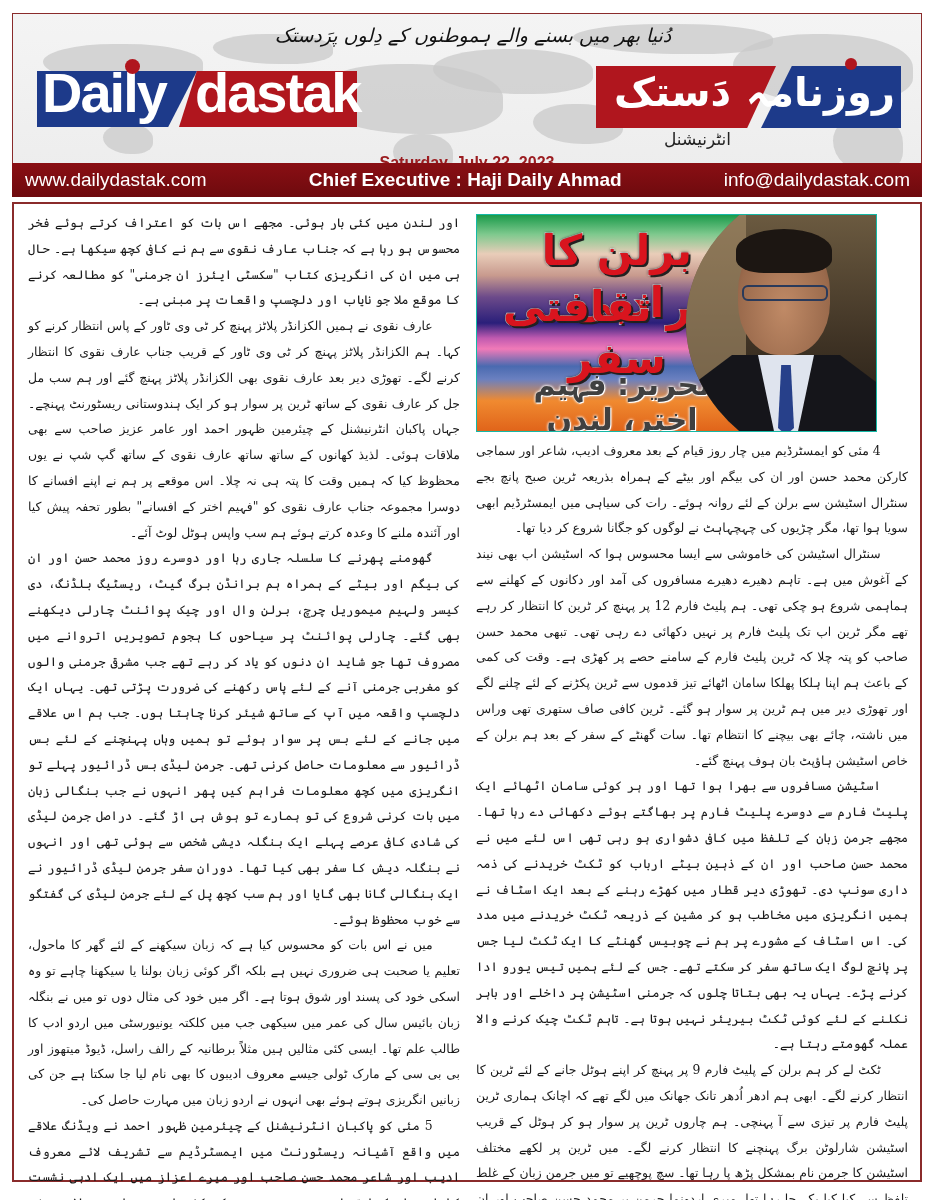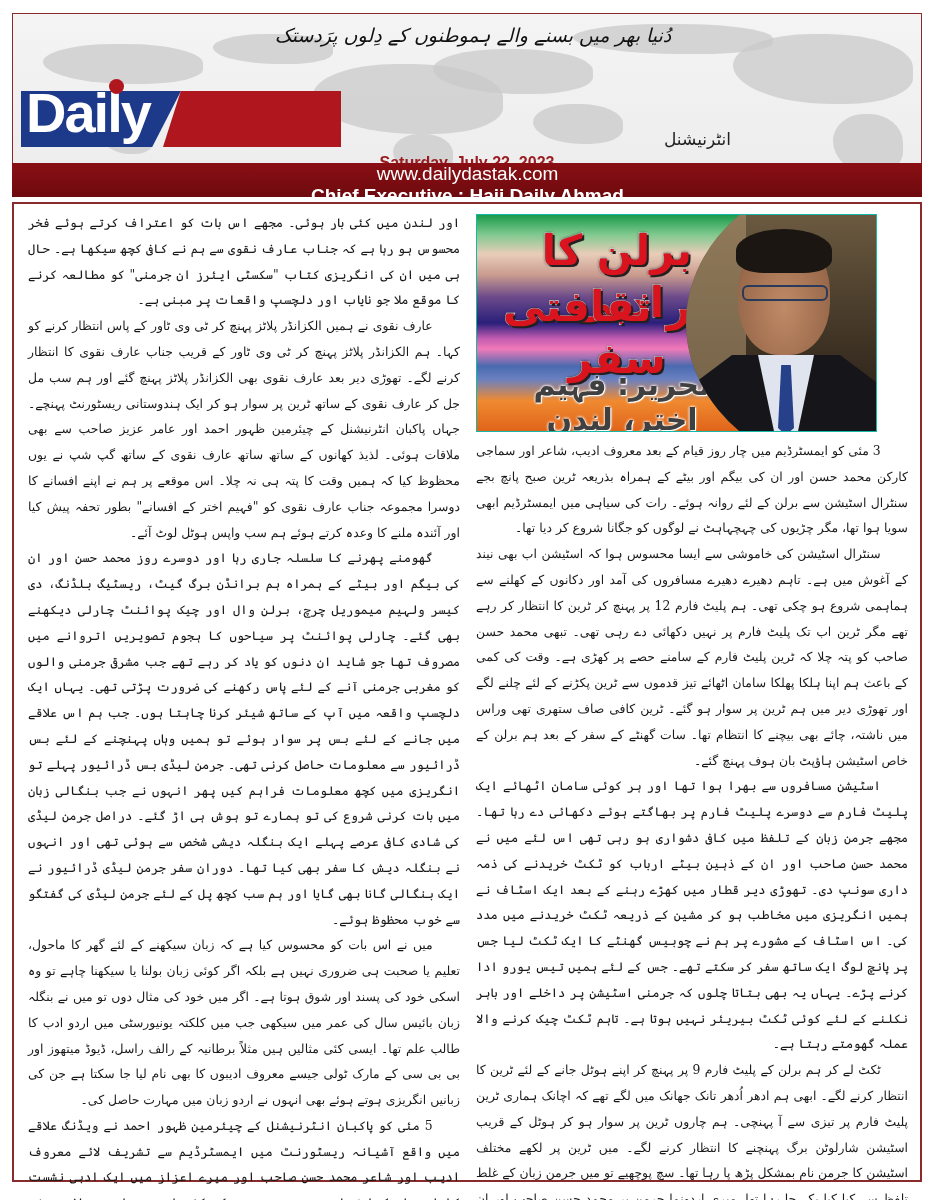--- a/index.html
+++ b/index.html
@@ -14,21 +14,21 @@
     overflow: hidden;
   }
   .map { position: absolute; inset: 0; }
   .map span { position: absolute; background: #c9c9c9; border-radius: 48% 52% 40% 60%; opacity: .75; }
   .tagline {
     position: absolute; top: 10px; left: 12px; right: 0; text-align: center;
     font-family: "DejaVu Serif", serif; font-size: 19px; font-style: italic; color: #111;
     direction: rtl;
   }
   
-  .logo-en { position: absolute; left: 8px; top: 45px; height: 68px; width: 320px; margin-top: 20px; }
+  .logo-en { position: absolute; left: 24px; top: 45px; height: 68px; width: 320px; }
   .logo-en .blue {
     position: absolute; left: 0; top: 12px; width: 160px; height: 56px; background: #1d3a8a;
     clip-path: polygon(0 0, 100% 0, 82% 100%, 0 100%);
   }
   .logo-en .red {
     position: absolute; left: 142px; top: 12px; width: 178px; height: 56px; background: #b0161e;
     clip-path: polygon(10% 0, 100% 0, 100% 100%, 0 100%);
   }
   .logo-en .w-daily {
     position: absolute; left: 5px; top: 6px; font-family: "Liberation Sans", sans-serif;
@@ -68,21 +68,21 @@
   }
   .date {
     position: absolute; left: 0; right: 0; top: 140px; text-align: center;
     font-family: "Liberation Sans", sans-serif; font-weight: bold; font-size: 16px; color: #9b1c20;
   }
   
   .infobar {
     position: absolute; left: 12px; top: 163px; width: 910px; height: 34px;
     background: linear-gradient(180deg, #8a0f14 0%, #6e0a0e 100%);
     display: flex; align-items: center; justify-content: space-between; padding: 0 12px 0 13px;
-    color: #fff; font-family: "Liberation Sans", sans-serif; font-size: 19px; flex-direction: column;
+    color: #fff; font-family: "Liberation Sans", sans-serif; font-size: 19px;
   }
   .infobar .ce { font-weight: bold; }
 
   
   .frame {
     position: absolute; left: 12px; top: 202px; width: 910px; height: 980px;
     border: 2px solid #8a2b2b; background: #fff;
   }
   .col {
     position: absolute; direction: rtl; text-align: justify;
@@ -153,23 +153,31 @@
     <span style="left:380px;top:120px;width:60px;height:40px;"></span>
   </div>
 
   <div class="tagline">دُنیا بھر میں بسنے والے ہموطنوں کے دِلوں پرَدستک</div>
 
   <div class="logo-en">
     <div class="blue"></div>
     <div class="red"></div>
     <div class="w-daily">Daily</div>
     <div class="dot"></div>
+    <div class="w-dastak">dastak</div>
   </div>
   <div class="intl-en">INTERNATIONAL</div>
 
+  <div class="logo-ur">
+    <div class="red"></div>
+    <div class="blue"></div>
+    <div class="w-dastak">دَستک</div>
+    <div class="w-roznama">روزنامہ</div>
+    <div class="dot"></div>
+  </div>
   <div class="intl-ur">انٹرنیشنل</div>
 
   <div class="date">Saturday, July 22, 2023</div>
 </div>
 
 <div class="infobar">
   <span>www.dailydastak.com</span>
   <span class="ce">Chief Executive : Haji Daily Ahmad</span>
   <span>info@dailydastak.com</span>
 </div>
@@ -186,21 +194,21 @@
       <div class="suit"></div>
       <div class="shirt"></div>
       <div class="tie"></div>
       <div class="head"></div>
       <div class="hair"></div>
       <div class="glasses"></div>
     </div>
   </div>
 
   <div class="col col-right">
-    <p>3 مئی کو ایمسٹرڈیم میں چار روز قیام کے بعد معروف ادیب، شاعر اور سماجی کارکن محمد حسن اور ان کی بیگم اور بیٹے کے ہمراہ بذریعہ ٹرین صبح پانچ بجے سنٹرال اسٹیشن سے برلن کے لئے روانہ ہوئے۔ رات کی سیاہی میں ایمسٹرڈیم ابھی سویا ہوا تھا، مگر چڑیوں کی چہچہاہٹ نے لوگوں کو جگانا شروع کر دیا تھا۔</p>
+    <p>4 مئی کو ایمسٹرڈیم میں چار روز قیام کے بعد معروف ادیب، شاعر اور سماجی کارکن محمد حسن اور ان کی بیگم اور بیٹے کے ہمراہ بذریعہ ٹرین صبح پانچ بجے سنٹرال اسٹیشن سے برلن کے لئے روانہ ہوئے۔ رات کی سیاہی میں ایمسٹرڈیم ابھی سویا ہوا تھا، مگر چڑیوں کی چہچہاہٹ نے لوگوں کو جگانا شروع کر دیا تھا۔</p>
     <p>سنٹرال اسٹیشن کی خاموشی سے ایسا محسوس ہوا کہ اسٹیشن اب بھی نیند کے آغوش میں ہے۔ تاہم دھیرے دھیرے مسافروں کی آمد اور دکانوں کے کھلنے سے ہماہمی شروع ہو چکی تھی۔ ہم پلیٹ فارم 12 پر پہنچ کر ٹرین کا انتظار کر رہے تھے مگر ٹرین اب تک پلیٹ فارم پر نہیں دکھائی دے رہی تھی۔ تبھی محمد حسن صاحب کو پتہ چلا کہ ٹرین پلیٹ فارم کے سامنے حصے پر کھڑی ہے۔ وقت کی کمی کے باعث ہم اپنا ہلکا پھلکا سامان اٹھائے تیز قدموں سے ٹرین پکڑنے کے لئے چلنے لگے اور تھوڑی دیر میں ہم ٹرین پر سوار ہو گئے۔ ٹرین کافی صاف ستھری تھی وراس میں ناشتہ، چائے بھی بیچنے کا انتظام تھا۔ سات گھنٹے کے سفر کے بعد ہم برلن کے خاص اسٹیشن ہاؤپٹ بان ہوف پہنچ گئے۔</p>
     <p>اسٹیشن مسافروں سے بھرا ہوا تھا اور ہر کوئی سامان اٹھائے ایک پلیٹ فارم سے دوسرے پلیٹ فارم پر بھاگتے ہوئے دکھائی دے رہا تھا۔ مجھے جرمن زبان کے تلفظ میں کافی دشواری ہو رہی تھی اس لئے میں نے محمد حسن صاحب اور ان کے ذہین بیٹے ارباب کو ٹکٹ خریدنے کی ذمہ داری سونپ دی۔ تھوڑی دیر قطار میں کھڑے رہنے کے بعد ایک اسٹاف نے ہمیں انگریزی میں مخاطب ہو کر مشین کے ذریعہ ٹکٹ خریدنے میں مدد کی۔ اس اسٹاف کے مشورے پر ہم نے چوبیس گھنٹے کا ایک ٹکٹ لیا جس پر پانچ لوگ ایک ساتھ سفر کر سکتے تھے۔ جس کے لئے ہمیں تیس یورو ادا کرنے پڑے۔ یہاں یہ بھی بتاتا چلوں کہ جرمنی اسٹیشن پر داخلے اور باہر نکلنے کے لئے کوئی ٹکٹ بیریئر نہیں ہوتا ہے۔ تاہم ٹکٹ چیک کرنے والا عملہ گھومتے رہتا ہے۔</p>
     <p>ٹکٹ لے کر ہم برلن کے پلیٹ فارم 9 پر پہنچ کر اپنے ہوٹل جانے کے لئے ٹرین کا انتظار کرنے لگے۔ ابھی ہم ادھر اُدھر تانک جھانک میں لگے تھے کہ اچانک ہماری ٹرین پلیٹ فارم پر تیزی سے آ پہنچی۔ ہم چاروں ٹرین پر سوار ہو کر ہوٹل کے قریب اسٹیشن شارلوٹن برگ پہنچنے کا انتظار کرنے لگے۔ میں ٹرین پر لکھے مختلف اسٹیشن کا جرمن نام بمشکل پڑھ پا رہا تھا۔ سچ پوچھیے تو میں جرمن زبان کے غلط تلفظ سے کیا کیا بکے جا رہا تھا، میری اردونما جرمن پر محمد حسن صاحب اور ان کی بیگم اور بیٹے ہنس ہنس کر مزہ لے رہے تھے۔</p>
 
   </div>
 
   <div class="col col-left">
     <p class="cont">اور لندن میں کئی بار ہوئی۔ مجھے اس بات کو اعتراف کرتے ہوئے فخر محسوس ہو رہا ہے کہ جناب عارف نقوی سے ہم نے کافی کچھ سیکھا ہے۔ حال ہی میں ان کی انگریزی کتاب "سکسٹی ایئرز ان جرمنی" کو مطالعہ کرنے کا موقع ملا جو نایاب اور دلچسپ واقعات پر مبنی ہے۔</p>
     <p>عارف نقوی نے ہمیں الکزانڈر پلاٹز پہنچ کر ٹی وی ٹاور کے پاس انتظار کرنے کو کہا۔ ہم الکزانڈر پلاٹز پہنچ کر ٹی وی ٹاور کے قریب جناب عارف نقوی کا انتظار کرنے لگے۔ تھوڑی دیر بعد عارف نقوی بھی الکزانڈر پلاٹز پہنچ گئے اور ہم سب مل جل کر عارف نقوی کے ساتھ ٹرین پر سوار ہو کر ایک ہندوستانی ریسٹورنٹ پہنچے۔ جہاں پاکبان انٹرنیشنل کے چیئرمین ظہور احمد اور عامر عزیز صاحب سے بھی ملاقات ہوئی۔ لذیذ کھانوں کے ساتھ ساتھ عارف نقوی کے ساتھ گپ شپ نے یوں محظوظ کیا کہ ہمیں وقت کا پتہ ہی نہ چلا۔ اس موقعے پر ہم نے اپنے افسانے کا دوسرا مجموعہ جناب عارف نقوی کو "فہیم اختر کے افسانے" بطور تحفہ پیش کیا اور آئندہ ملنے کا وعدہ کرتے ہوئے ہم سب واپس ہوٹل لوٹ آئے۔</p>
     <p>گھومنے پھرنے کا سلسلہ جاری رہا اور دوسرے روز محمد حسن اور ان کی بیگم اور بیٹے کے ہمراہ ہم برانڈن برگ گیٹ، ریسٹیگ بلڈنگ، دی کیسر ولہیم میموریل چرچ، برلن وال اور چیک پوائنٹ چارلی دیکھنے بھی گئے۔ چارلی پوائنٹ پر سیاحوں کا ہجوم تصویریں اتروانے میں مصروف تھا جو شاید ان دنوں کو یاد کر رہے تھے جب مشرقی جرمنی والوں کو مغربی جرمنی آنے کے لئے پاس رکھنے کی ضرورت پڑتی تھی۔ یہاں ایک دلچسپ واقعہ میں آپ کے ساتھ شیئر کرنا چاہتا ہوں۔ جب ہم اس علاقے میں جانے کے لئے بس پر سوار ہوئے تو ہمیں وہاں پہنچنے کے لئے بس ڈرائیور سے معلومات حاصل کرنی تھی۔ جرمن لیڈی بس ڈرائیور پہلے تو انگریزی میں کچھ معلومات فراہم کیں پھر انہوں نے جب بنگالی زبان میں بات کرنی شروع کی تو ہمارے تو ہوش ہی اڑ گئے۔ دراصل جرمن لیڈی کی شادی کافی عرصے پہلے ایک بنگلہ دیشی شخص سے ہوئی تھی اور انہوں نے بنگلہ دیش کا سفر بھی کیا تھا۔ دوران سفر جرمن لیڈی ڈرائیور نے ایک بنگالی گانا بھی گایا اور ہم سب کچھ پل کے لئے جرمن لیڈی کی گفتگو سے خوب محظوظ ہوئے۔</p>

